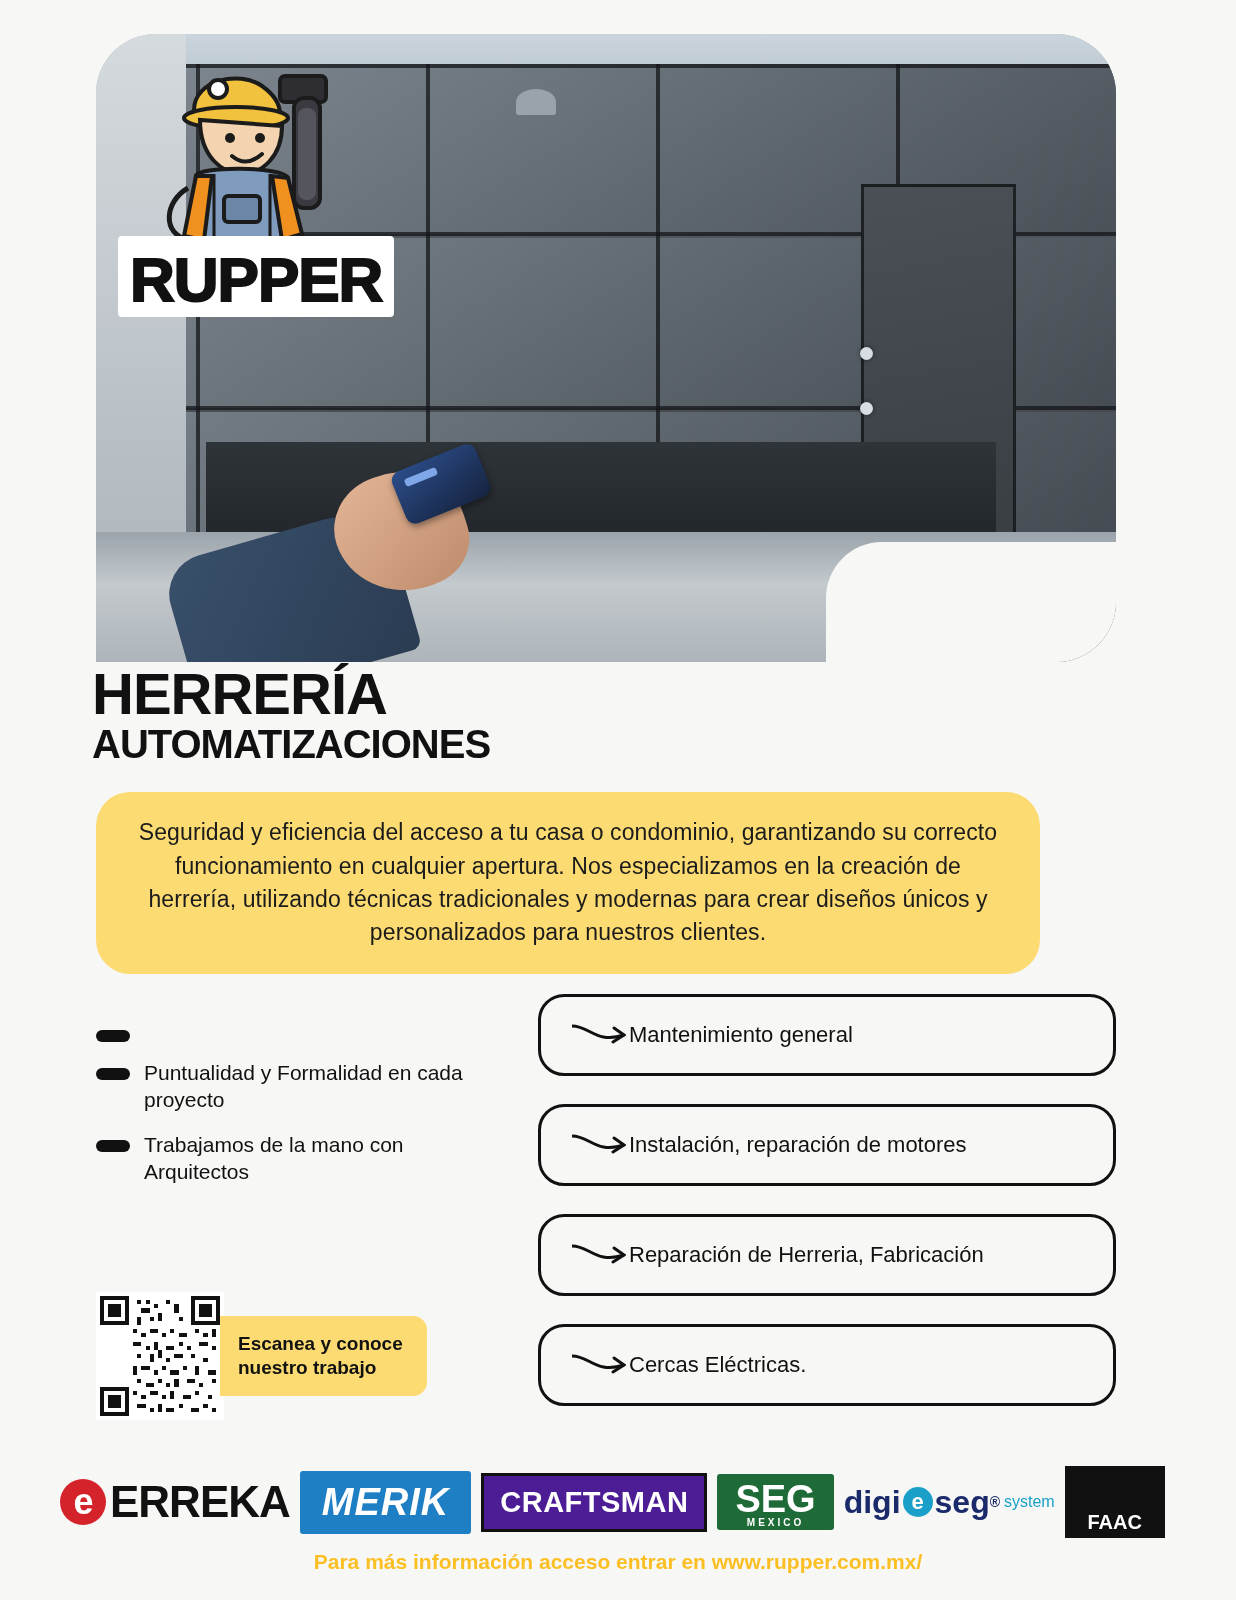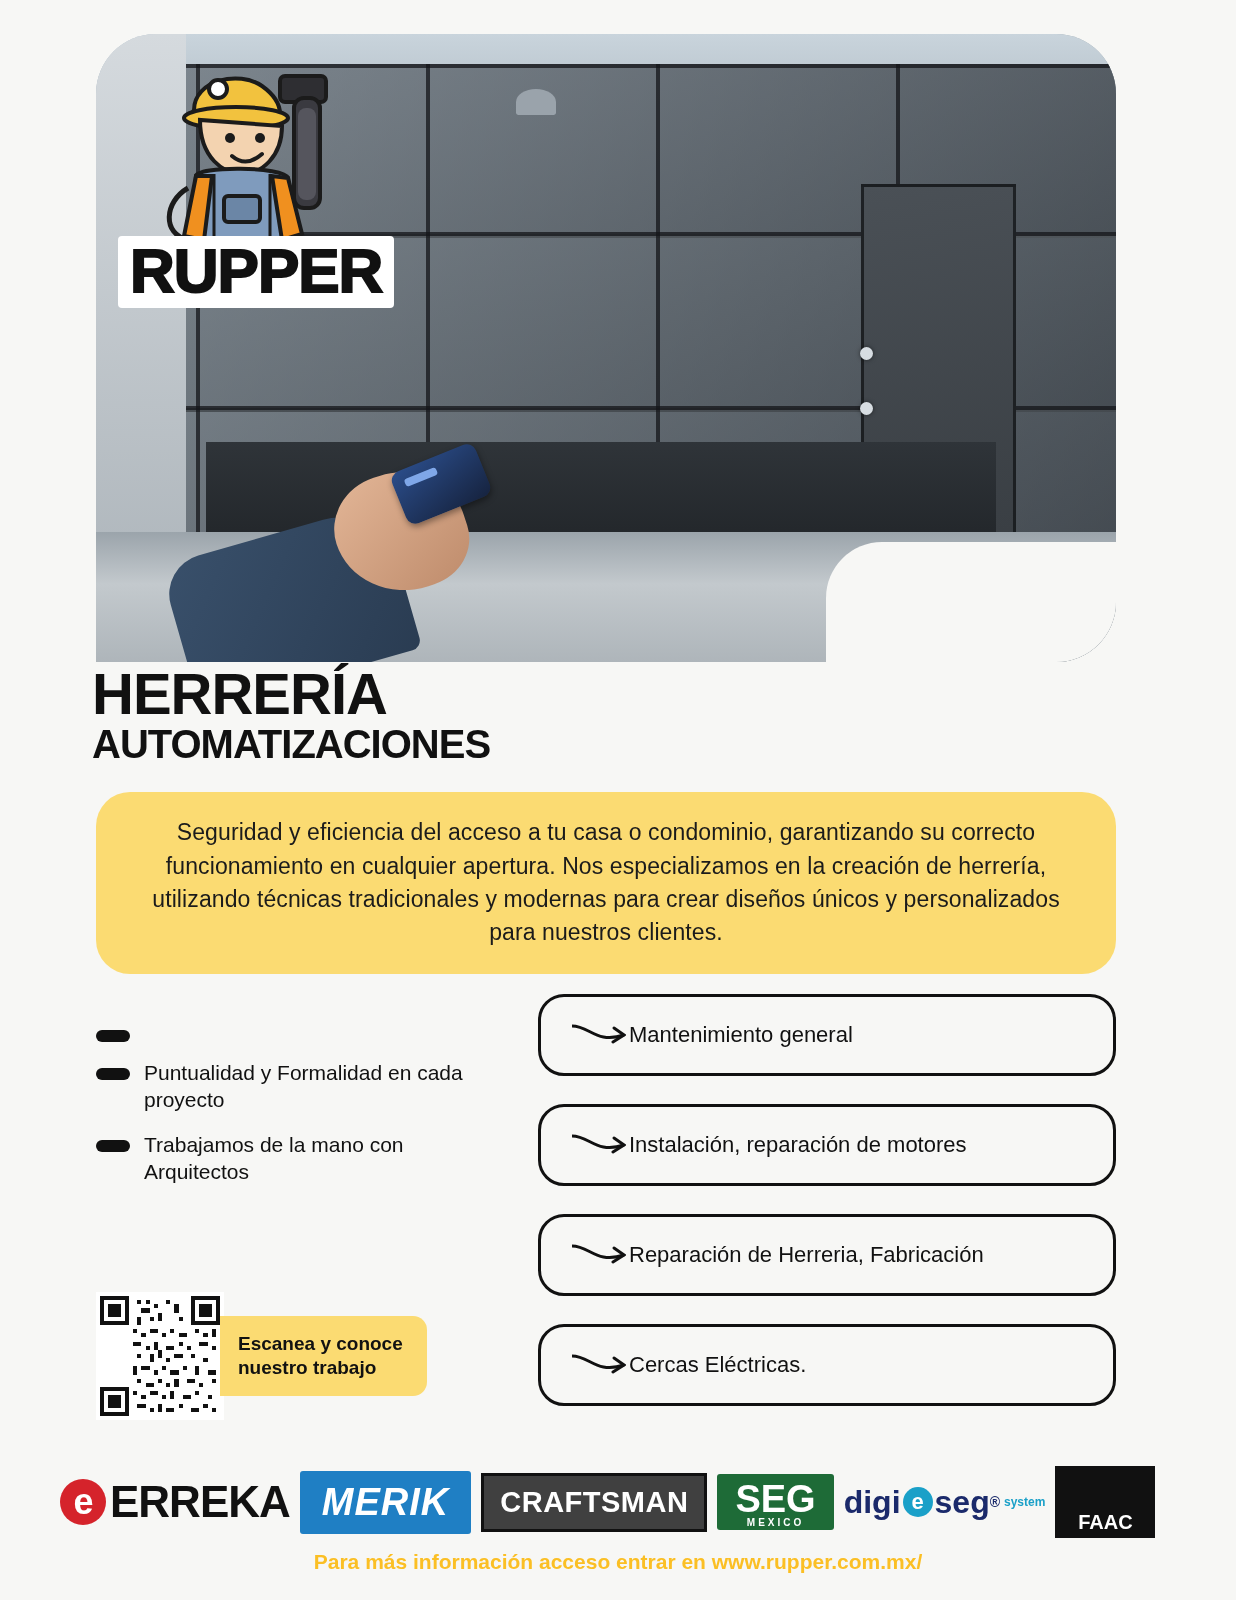--- a/index.html
+++ b/index.html
@@ -120,21 +120,21 @@
   .logo-wrap {
     position: absolute; left: 118px; top: 48px; width: 290px; height: 290px;
     z-index: 5;
   }
   .mascot {
     position: absolute; left: 26px; top: 0; width: 210px; height: 210px;
   }
   .logo-word {
     position: absolute; left: 0; top: 188px;
     background: #ffffff;
-    padding: 4px 12px 6px 12px;
+    padding: 13px 12px 6px 12px;
     border-radius: 4px;
   }
   .logo-word span {
     font-family: "Liberation Sans", sans-serif;
     font-weight: 700;
     font-size: 62px;
     letter-spacing: -1px;
     color: #111;
     -webkit-text-stroke: 2px #111;
     display: block;
@@ -147,21 +147,21 @@
     font-weight: 700;
     font-size: 58px;
     line-height: 1.04;
     letter-spacing: -1px;
     color: #111;
   }
   .h1 .l2 { font-size: 40px; display: block; }
 
   
   .yellow-box {
-    position: absolute; left: 96px; top: 792px; width: 1020px; height: 182px;
+    position: absolute; left: 96px; top: 792px; width: 944px; height: 182px;
     background: #fbdb72;
     border-radius: 34px;
     display: flex; align-items: center; justify-content: center;
     padding: 10px 40px;
   }
   .yellow-box p {
     text-align: center;
     font-size: 23px;
     line-height: 1.45;
     color: #1b1b1b;
@@ -216,35 +216,35 @@
   .e-mark {
     width: 46px; height: 46px; border-radius: 50%;
     background: #d5232b; color: #fff; font-size: 36px; font-weight: 700;
     display: flex; align-items: center; justify-content: center; margin-right: 4px;
   }
   .b-merik {
     background: #1f7fc4; color: #fff; font-style: italic; font-weight: 700;
     font-size: 38px; padding: 10px 22px; border-radius: 3px; letter-spacing: 1px;
   }
   .b-craftsman {
-    background: #404040; color: #fff; font-weight: 700; font-size: 29px;
+    background: #4c1d95; color: #fff; font-weight: 700; font-size: 29px;
     padding: 10px 16px; border: 3px solid #111; letter-spacing: .5px;
   }
   .b-seg {
     background: #1e6b37; color: #fff; font-weight: 700; font-size: 38px;
     padding: 6px 18px 2px; border-radius: 3px; text-align: center; line-height: 1;
   }
   .b-seg small { display: block; font-size: 10px; letter-spacing: 3px; }
   .b-digiseg { font-weight: 700; font-size: 32px; color: #1b2a6b; display: flex; align-items: center; }
   .dg-dot {
     width: 30px; height: 30px; border-radius: 50%; background: #1aa0c8;
     color: #fff; font-size: 22px; display: flex; align-items: center; justify-content: center;
     margin: 0 2px;
   }
-  .dg-sys { font-size: 12px; color: #1aa0c8; font-weight: 700; }
+  .dg-sys { font-size: 16px; color: #1aa0c8; font-weight: 400; }
   .b-faac {
     width: 100px; height: 72px; background: #111; color: #fff;
     display: flex; align-items: flex-end; justify-content: center;
     font-weight: 700; font-size: 20px; padding-bottom: 4px;
   }
 
   
   .footer {
     position: absolute; left: 0; top: 1550px; width: 1236px;
     text-align: center; font-size: 21px; font-weight: 700; color: #fbbf24;

